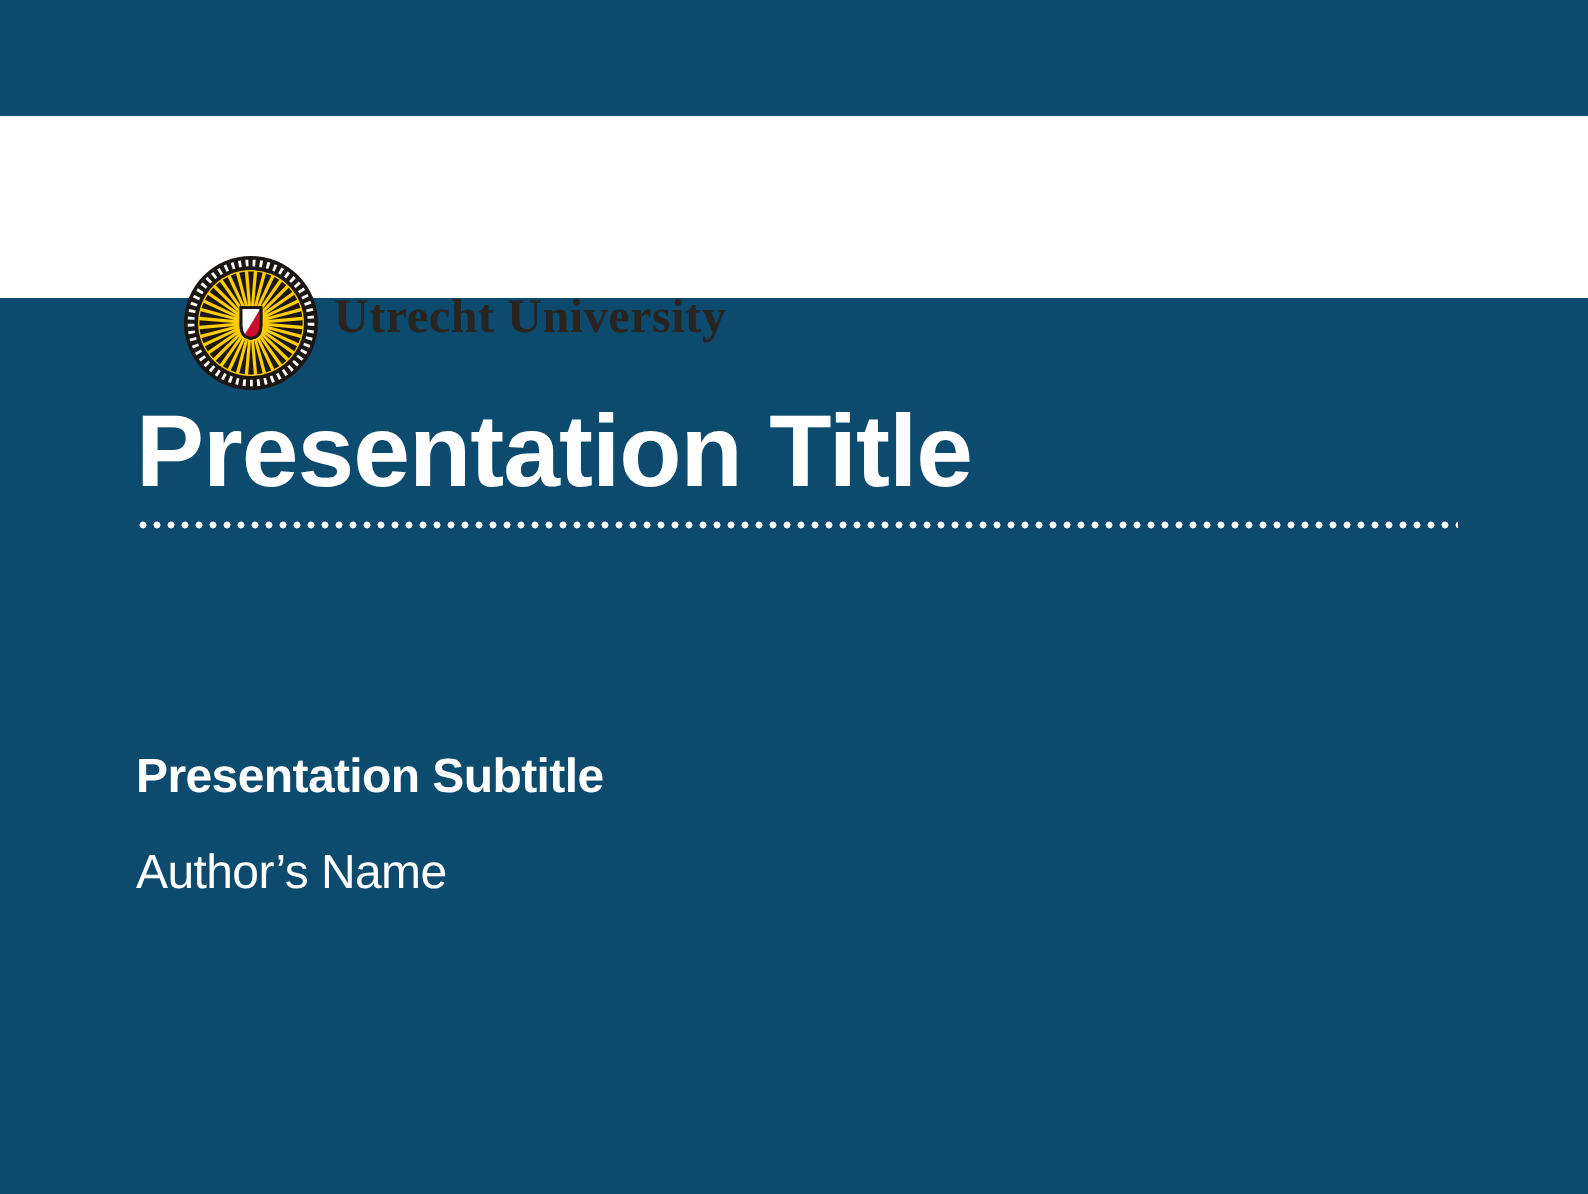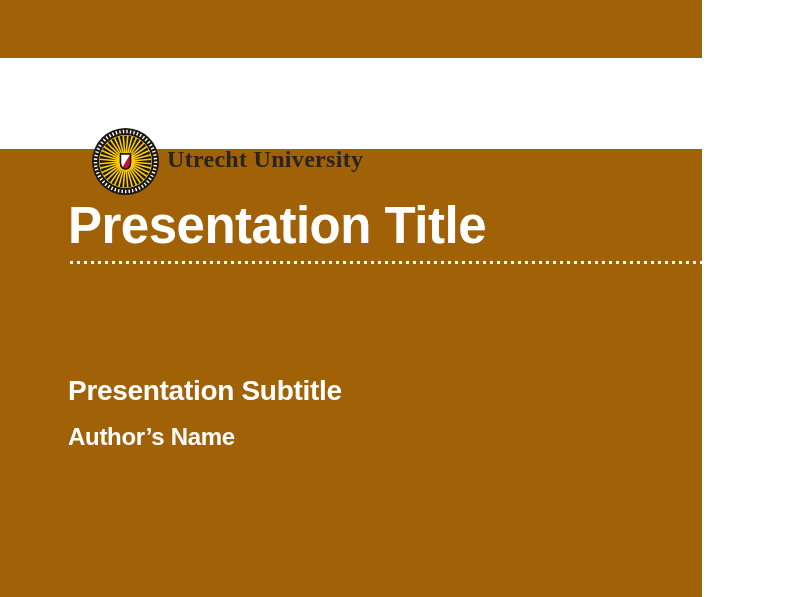--- a/index.html
+++ b/index.html
@@ -1,19 +1,19 @@
 <!DOCTYPE html>
 <html><head>
 <meta charset="utf-8">
 <style>
   html,body{margin:0;padding:0;}
   .slide{
     position:relative;
-    width:702px;height:597px;
-    background:#a16207;
+    width:794px;height:597px;
+    background:#0c4a6e;
     overflow:hidden;
     font-family:"Liberation Sans",sans-serif;
   }
   .white-band{
     position:absolute;left:0;top:58px;
     width:100%;height:91px;
     background:#FFFFFF;
   }
   .logo{
     position:absolute;left:92px;top:70px;
@@ -38,28 +38,28 @@
   .dotted-divider{
     position:absolute;left:68px;top:259px;
     width:661px;height:7px;
     background-image:radial-gradient(circle,#FFFFFF 1.55px,rgba(255,255,255,0) 1.9px);
     background-size:7px 7px;
     background-repeat:repeat-x;
     background-position:0 50%;
   }
   .subtitle{
     position:absolute;left:68px;top:376px;
-    font-size:28px;font-weight:700;
+    font-size:24px;font-weight:700;
     line-height:1.1;
     color:#FFFFFF;
     letter-spacing:-0.3px;
   }
   .author{
     position:absolute;left:68px;top:424px;
-    font-size:24px;font-weight:700;
+    font-size:24px;font-weight:400;
     line-height:1.1;
     color:#FFFFFF;
     letter-spacing:-0.3px;
   }
 </style>
 </head>
 <body>
 
 <div class="slide">
 

